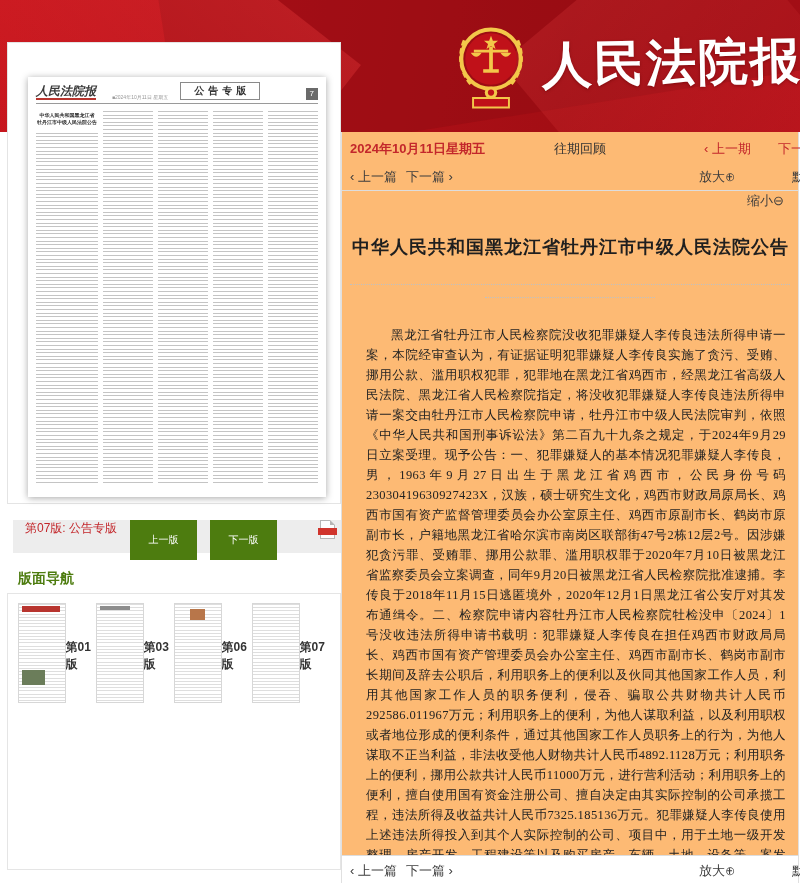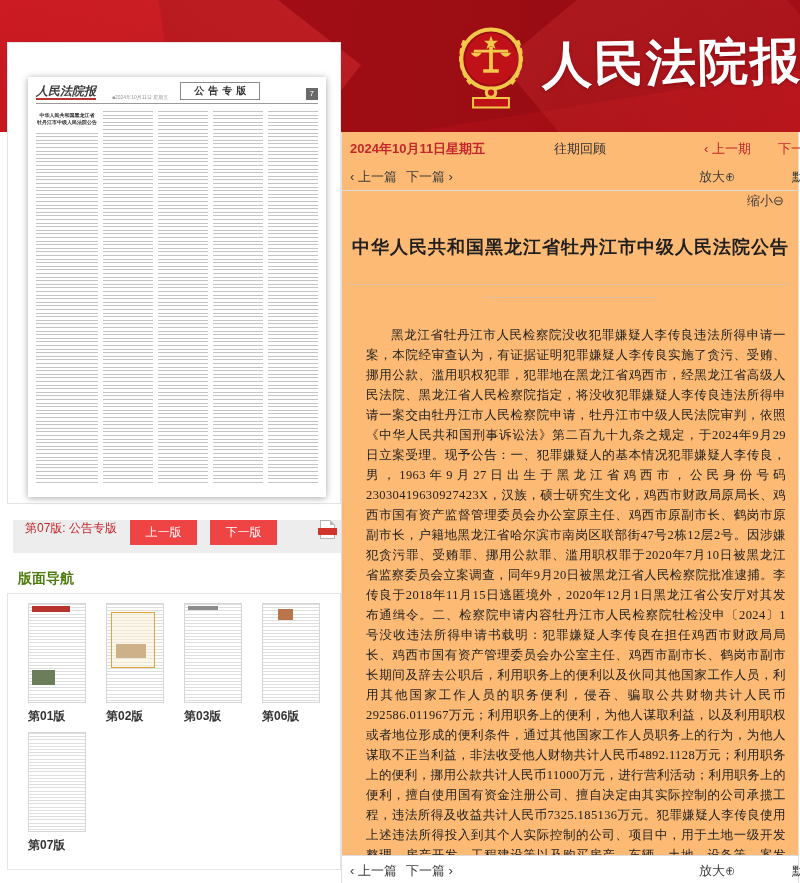--- a/index.html
+++ b/index.html
@@ -63,40 +63,40 @@
   .pv-col { flex:1; background:repeating-linear-gradient(to bottom,#c4c4c4 0 1px, transparent 1px 3.6px); }
   .pv-colhead { background:#fff; padding:1px 1px 4px; margin-bottom:3px; text-align:center; }
   .pv-colhead div { font-size:5px; font-weight:bold; color:#2d2d2d; line-height:7px; white-space:nowrap; overflow:hidden; }
   
   .page-bar {
     position:absolute; left:13px; top:520px; width:334px; height:33px;
     background:#ededed; display:flex; align-items:flex-start;
   }
   .bar-label { color:#c3272b; font-size:12px; margin-left:12px; white-space:nowrap; }
   .bar-btn {
-    width:67px; height:25px; background:#ef4444; color:#fff; font-size:12px;
+    width:67px; height:40px; background:#4d7c0f; color:#fff; font-size:10px;
     border:none; display:flex; align-items:center; justify-content:center;
     margin-left:13px; cursor:pointer;
   }
   .pdf-icon { margin-left:auto; margin-right:12px; position:relative; width:15px; height:19px;
     background:#fdfdfd; border:1px solid #b5b5b5; }
   .pdf-icon::before { content:""; position:absolute; top:-1px; right:-1px;
     border-style:solid; border-width:0 5px 5px 0; border-color:#ededed #ededed #b5b5b5 #b5b5b5; }
   .pdf-icon::after { content:""; position:absolute; bottom:3px; left:-3px; right:-3px; height:7px; background:#d0342c; }
   
   .nav-title { position:absolute; left:18px; top:570px; font-size:14px; font-weight:bold; color:#4d7c0f; }
   .nav-panel {
     position:absolute; left:7px; top:593px; width:334px; height:277px;
     background:#fff; border:1px solid #e5e5e5;
   }
   .nav-grid {
     display:grid; grid-template-columns:repeat(4,1fr); row-gap:7px;
     padding:9px 10px; justify-items:center;
   }
-  .nav-cell { display:flex; flex-direction:column; align-items:flex-start; cursor:pointer; }
+  .nav-cell { display:flex; flex-direction:row; align-items:center; cursor:pointer; }
   .thumb {
     position:relative; width:58px; height:100px; background:#fff; border:1px solid #d7d7d7;
     background-image:repeating-linear-gradient(to bottom,#dedede 0 1px, transparent 1px 3.2px);
     background-clip:padding-box;
   }
   .thumb-label { font-size:12px; font-weight:bold; color:#333; margin-top:5px; }
   .t1::after { content:""; position:absolute; top:2px; left:3px; width:38px; height:6px; background:#b8352f; }
   .t1::before { content:""; position:absolute; bottom:17px; left:3px; width:23px; height:15px; background:#6b7d5a; z-index:1; }
   .t2::after { content:""; position:absolute; top:8px; left:4px; width:42px; height:54px;
     border:1px solid #e0a23c; background:rgba(252,240,214,.5); }
@@ -200,24 +200,20 @@
 </div>
 
 <div class="nav-title">版面导航</div>
 <div class="nav-panel">
   <div class="nav-grid">
     <div class="nav-cell">
       <div class="thumb t1"></div>
       <div class="thumb-label">第01版</div>
     </div>
     <div class="nav-cell">
-      <div class="thumb t2"></div>
-      <div class="thumb-label">第02版</div>
-    </div>
-    <div class="nav-cell">
       <div class="thumb t3"></div>
       <div class="thumb-label">第03版</div>
     </div>
     <div class="nav-cell">
       <div class="thumb t6"></div>
       <div class="thumb-label">第06版</div>
     </div>
     <div class="nav-cell">
       <div class="thumb t7"></div>
       <div class="thumb-label">第07版</div>

